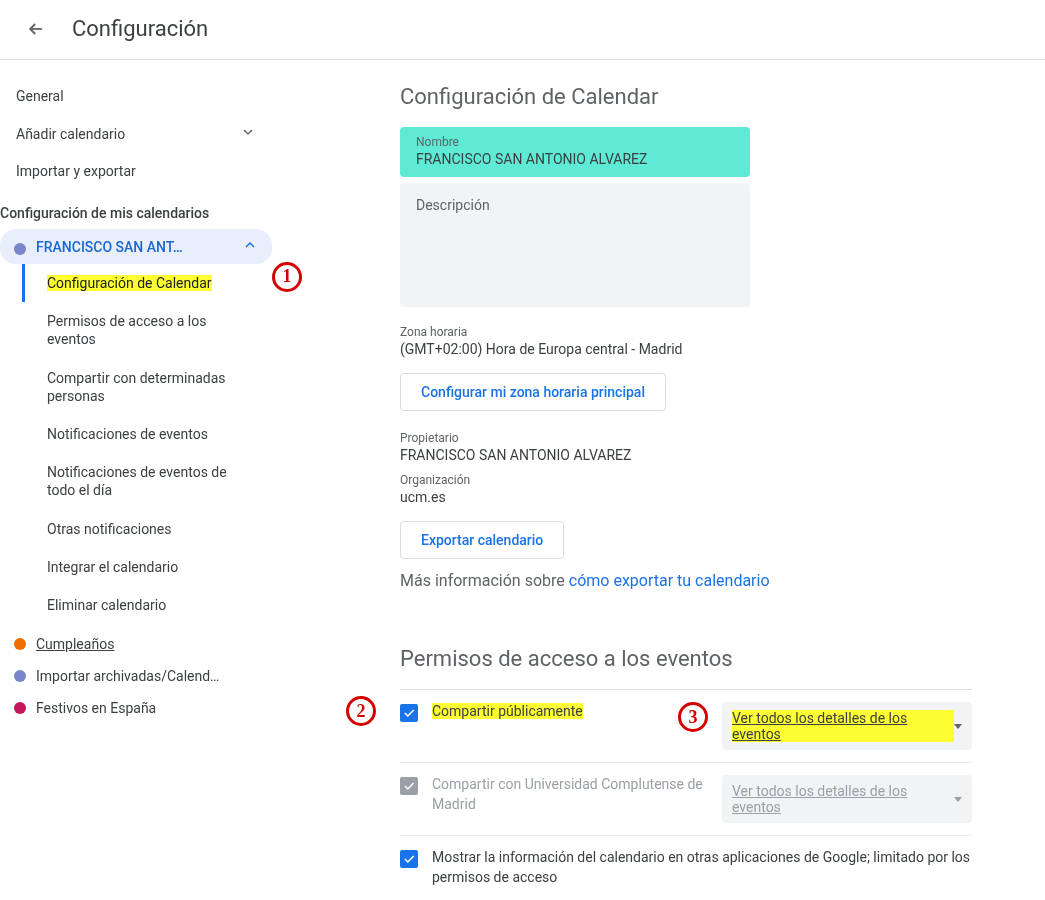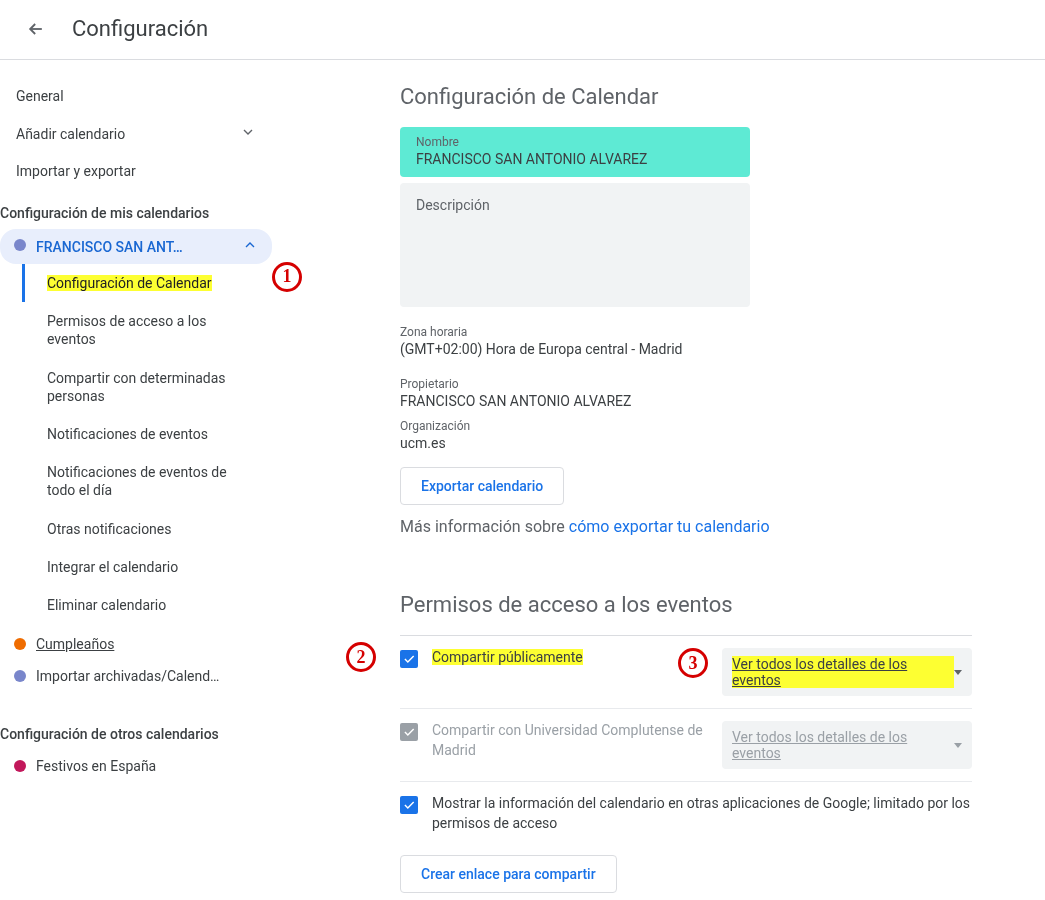--- a/index.html
+++ b/index.html
@@ -196,21 +196,21 @@
           </svg>
       </span>
     </div>
     <div class="side-item">
       <span>Importar y exportar</span>
     </div>
 
     <div class="side-heading">Configuración de mis calendarios</div>
 
     <div class="side-cal active">
-      <div style="display:flex;align-items:flex-start;overflow:hidden;">
+      <div style="display:flex;align-items:flex-end;overflow:hidden;">
         <span class="cal-dot" style="background:#7986cb"></span>
         <span style="white-space:nowrap;overflow:hidden;text-overflow:ellipsis;">FRANCISCO SAN ANT…</span>
       </div>
       <span class="chevron" style="color:#1967d2">
         <svg width="16" height="16" viewBox="0 0 24 24" fill="none" stroke="#1967d2" stroke-width="2">
             <path d="M6 15l6-6 6 6"></path>
           </svg>
       </span>
     </div>
 
@@ -234,21 +234,20 @@
         <span>Cumpleaños</span>
       </div>
     </div>
     <div class="side-cal">
       <div style="display:flex;align-items:center;">
         <span class="cal-dot" style="background:#7986cb"></span>
         <span>Importar archivadas/Calend…</span>
       </div>
     </div>
 
-    <div class="side-heading" style="margin-top:18px">Configuración de otros calendarios</div>
     <div class="side-cal">
       <div style="display:flex;align-items:center;">
         <span class="cal-dot" style="background:#c2185b"></span>
         <span>Festivos en España</span>
       </div>
     </div>
   </div>
 
   <div class="main rel">
     <div class="section-title">Configuración de Calendar</div>
@@ -257,20 +256,21 @@
       <div class="field-label-sm">Nombre</div>
       <div class="field-value">FRANCISCO SAN ANTONIO ALVAREZ</div>
     </div>
 
     <div class="desc-box">
       <span>Descripción</span>
     </div>
 
     <div class="plain-label">Zona horaria</div>
     <div class="plain-value">(GMT+02:00) Hora de Europa central - Madrid</div>
+    <button class="outlined-btn">Configurar mi zona horaria principal</button>
 
     <div class="plain-label" style="margin-top:20px">Propietario</div>
     <div class="plain-value">FRANCISCO SAN ANTONIO ALVAREZ</div>
 
     <div class="plain-label">Organización</div>
     <div class="plain-value">ucm.es</div>
 
     <button class="outlined-btn">Exportar calendario</button>
     <div class="info-line">
       <span>Más información sobre </span><a href="#">cómo exportar tu calendario</a>

